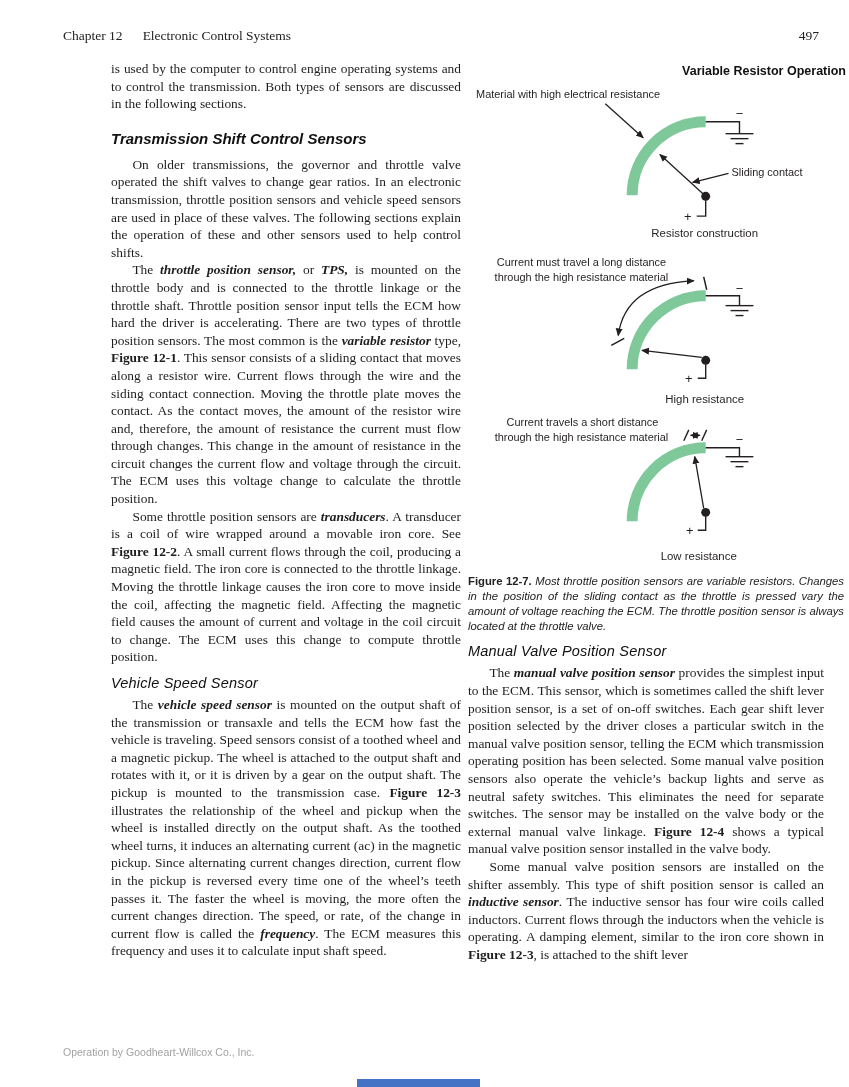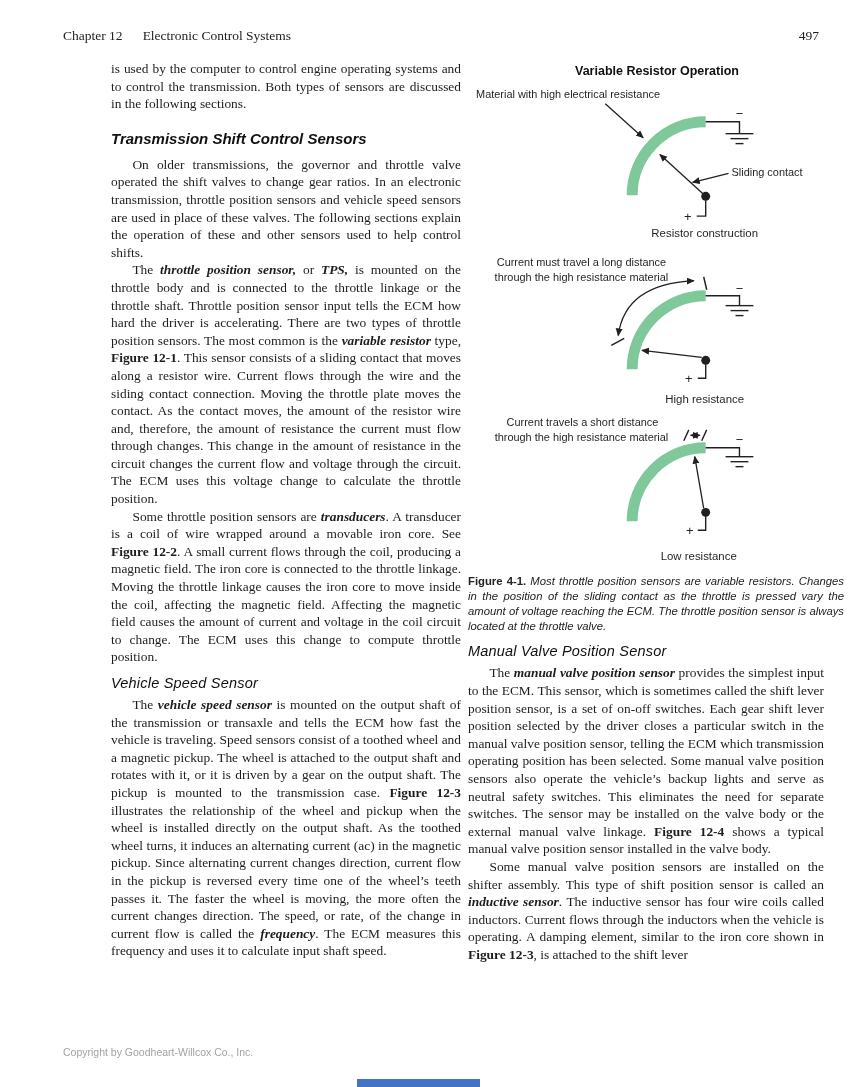--- a/index.html
+++ b/index.html
@@ -41,21 +41,21 @@
   h3.sub {
     margin:9px 0 5px 0; font-family:"Liberation Sans", sans-serif;
     font-style:italic; font-weight:normal; font-size:14.5px; color:#111;
     letter-spacing:0.2px;
   }
   .col-right p.body, .col-right h3.sub { margin-right:20px; }
 
   
   .figure { margin:0; }
   .fig-title {
-    margin:4px 0 2px 0; width:378px; text-align:center;
+    margin:4px 0 2px 0; width:378px; text-align:right;
     font-family:"Liberation Sans", sans-serif; font-weight:bold; font-size:12.5px; color:#111;
   }
   .figure svg { display:block; }
   svg text {
     font-family:"Liberation Sans", sans-serif; font-size:11px; fill:#231f20;
   }
   svg text.svg-caption { font-size:11.5px; }
   svg text.svg-sign { font-size:13px; }
   .fig-caption {
     margin:4px 0 0 0; font-family:"Liberation Sans", sans-serif;
@@ -174,25 +174,25 @@
             <line x1="269" y1="54" x2="277" y2="54"></line>
           </g>
           <text x="273" y="31" text-anchor="middle" class="svg-sign">−</text>
           <line x1="237" y1="96" x2="228" y2="44" stroke="#231f20" stroke-width="1.3" marker-end="url(#ah3)"></line>
           <circle cx="239" cy="100" r="4.5" fill="#231f20"></circle>
           <path d="M 239 104 V 118 H 231" fill="none" stroke="#231f20" stroke-width="1.4"></path>
           <text x="223" y="123" text-anchor="middle" class="svg-sign">+</text>
           <text x="232" y="148" text-anchor="middle" class="svg-caption">Low resistance</text>
         </svg>
 
-        <p class="fig-caption"><span class="seg-b">Figure 4-1.</span><span class="seg-i"> Most throttle position sensors are variable resistors. Changes in the position of the sliding contact as the throttle is pressed vary the amount of voltage reaching the ECM. The throttle position sensor is always located at the throttle valve.</span></p>
+        <p class="fig-caption"><span class="seg-b">Figure 12-7.</span><span class="seg-i"> Most throttle position sensors are variable resistors. Changes in the position of the sliding contact as the throttle is pressed vary the amount of voltage reaching the ECM. The throttle position sensor is always located at the throttle valve.</span></p>
       </div>
 
       <h3 class="sub">Manual Valve Position Sensor</h3>
       <p class="body"><span>The </span><span class="seg-bi">manual valve position sensor</span><span> provides the simplest input to the ECM. This sensor, which is sometimes called the shift lever position sensor, is a set of on-off switches. Each gear shift lever position selected by the driver closes a particular switch in the manual valve position sensor, telling the ECM which transmission operating position has been selected. Some manual valve position sensors also operate the vehicle’s backup lights and serve as neutral safety switches. This eliminates the need for separate switches. The sensor may be installed on the valve body or the external manual valve linkage. </span><span class="seg-b">Figure 12-4</span><span> shows a typical manual valve position sensor installed in the valve body.</span></p>
       <p class="body"><span>Some manual valve position sensors are installed on the shifter assembly. This type of shift position sensor is called an </span><span class="seg-bi">inductive sensor</span><span>. The inductive sensor has four wire coils called inductors. Current flows through the inductors when the vehicle is operating. A damping element, similar to the iron core shown in </span><span class="seg-b">Figure 12-3</span><span>, is attached to the shift lever</span></p>
     </div>
   </div>
 
-  <div class="copyright">Copyright by Goodheart-Willcox Co., Inc.</div>
+  <div class="copyright">Operation by Goodheart-Willcox Co., Inc.</div>
   <div class="accent-bar"></div>
 
 </div>
 
 </body></html>

